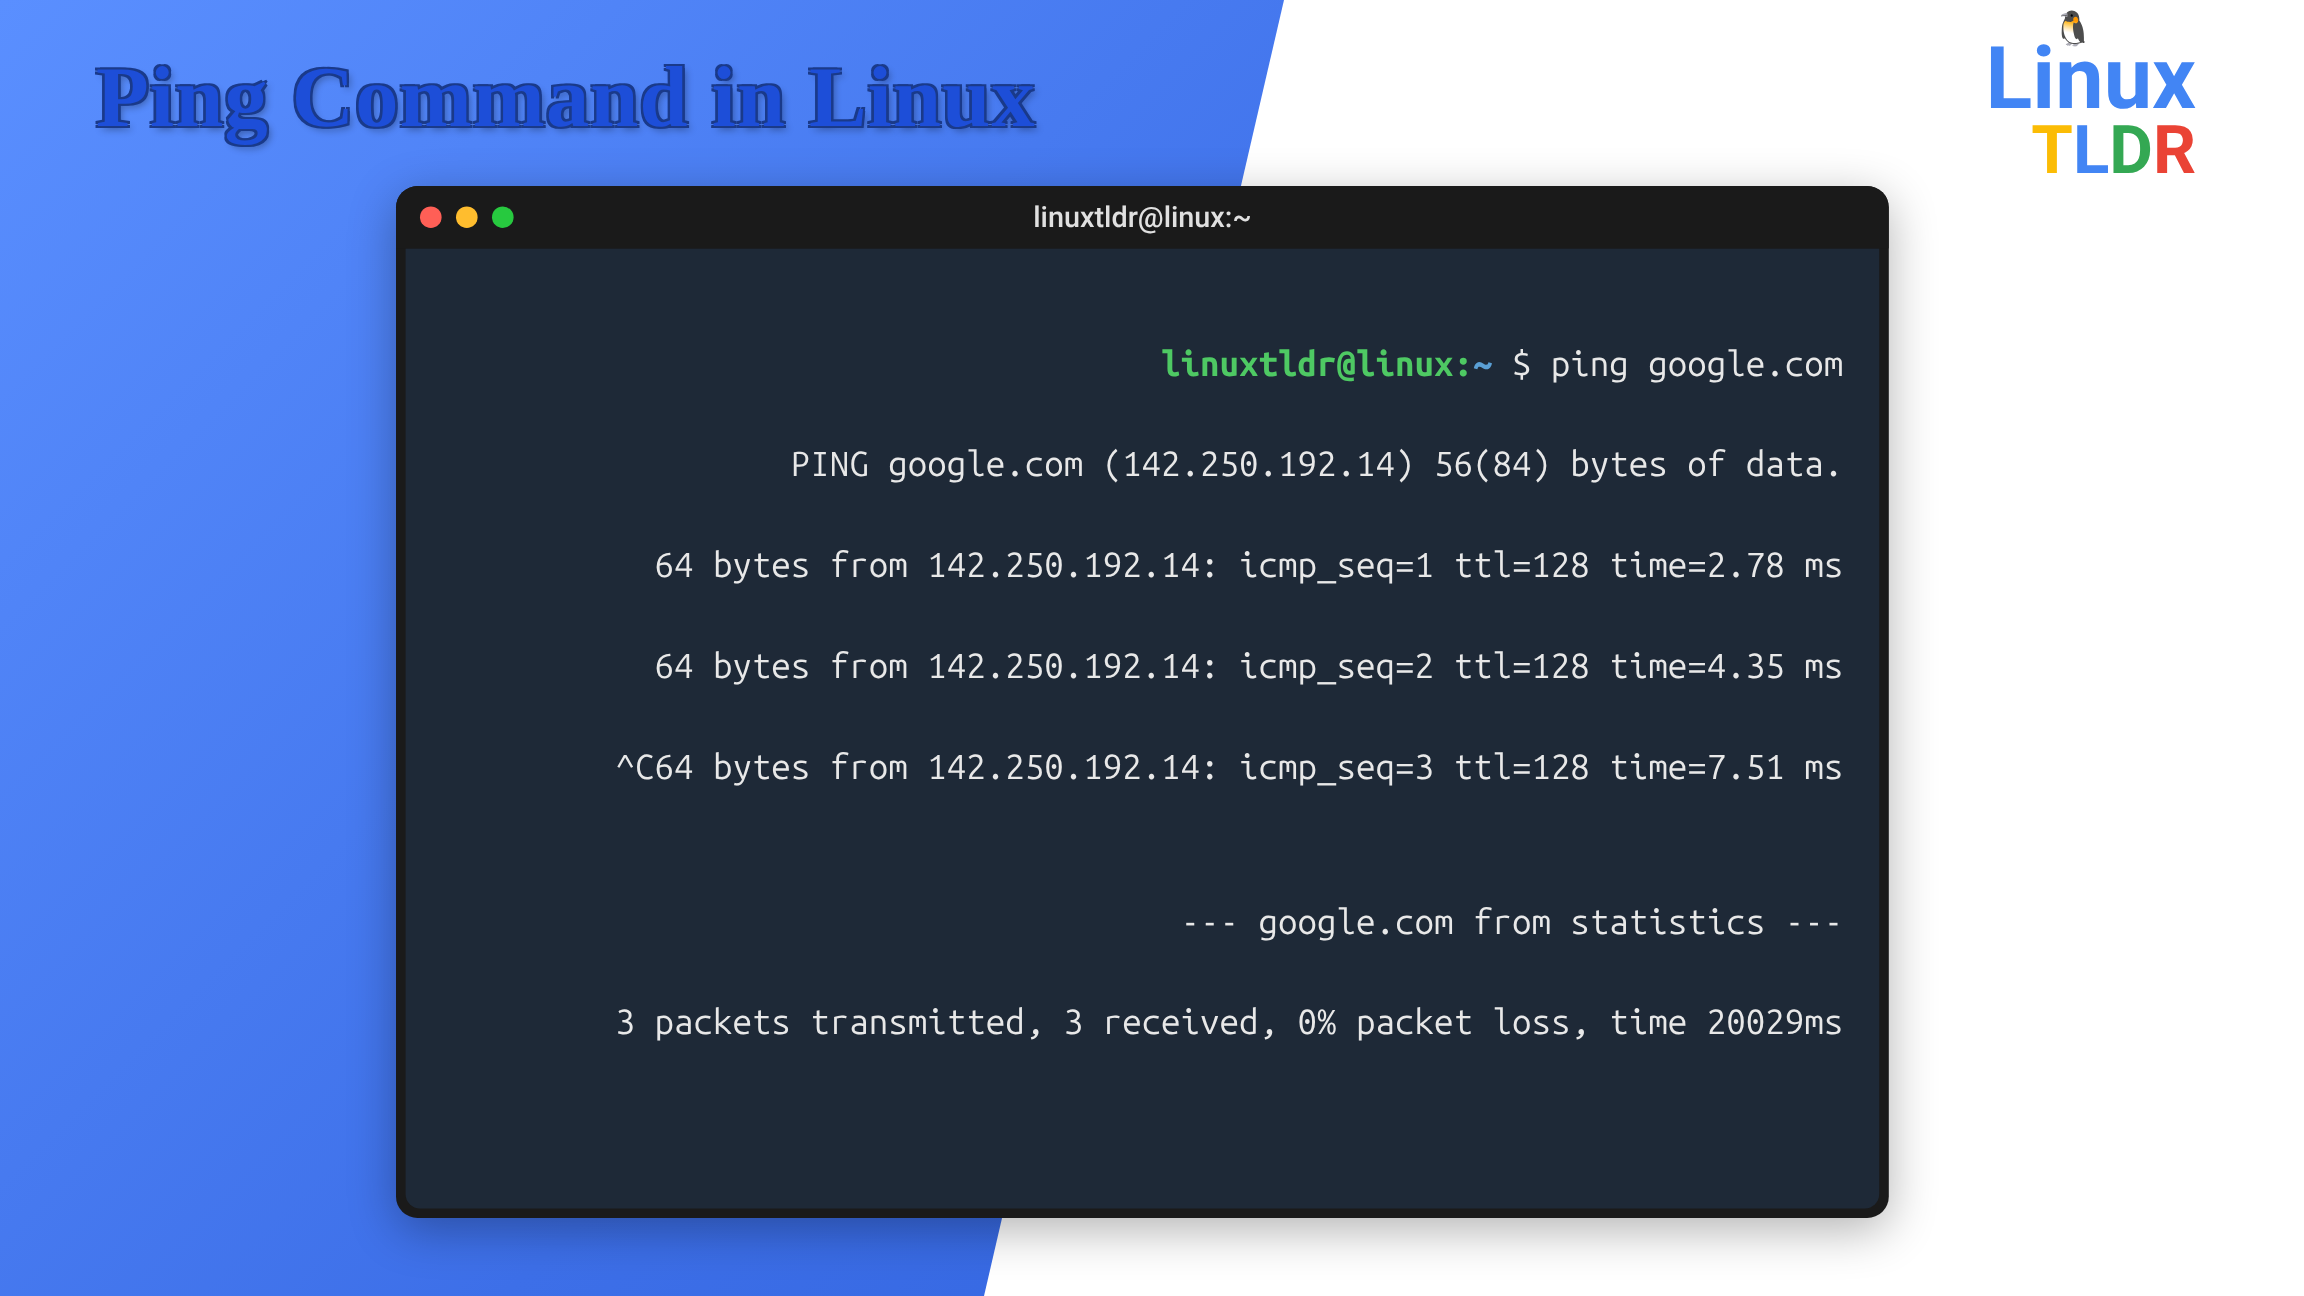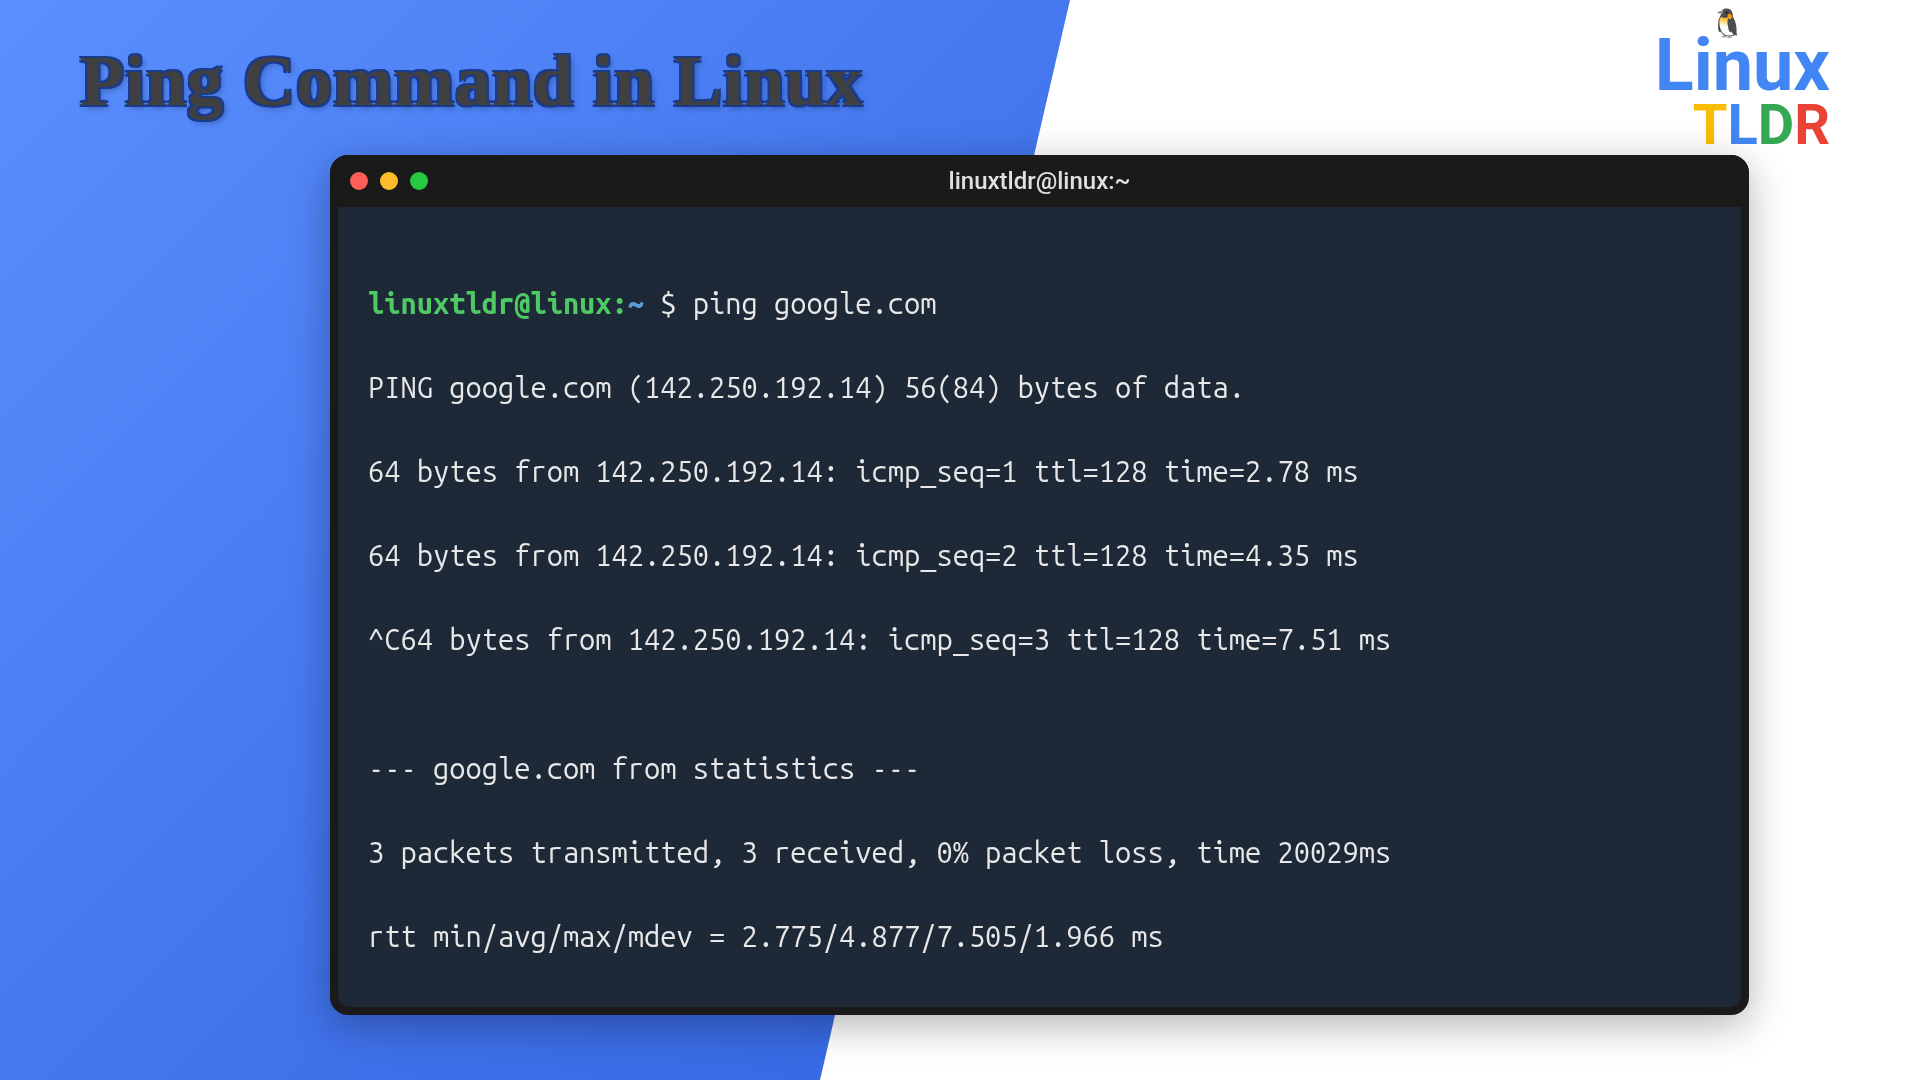--- a/index.html
+++ b/index.html
@@ -24,21 +24,21 @@
       background: white;
       clip-path: polygon(250px 0, 100% 0, 100% 100%, 0 100%);
     }
     .page-title {
       position: absolute;
       top: 40px;
       left: 80px;
       font-family: "Brush Script MT", cursive;
       font-size: 72px;
       font-weight: bold;
-      color: #404040;
+      color: #1d4ed8;
       text-shadow: 2px 2px 0 #1a3a8a, -2px -2px 0 #1a3a8a, 2px -2px 0 #1a3a8a, -2px 2px 0 #1a3a8a, 3px 3px 6px rgba(0,0,0,0.3);
       letter-spacing: 1px;
     }
     .logo {
       position: absolute;
       top: 30px;
       right: 90px;
       text-align: right;
     }
     .logo-linux {
@@ -61,26 +61,27 @@
       margin-top: -5px;
     }
     .logo-tldr .t { color: #FBBC05; }
     .logo-tldr .l { color: #4285F4; }
     .logo-tldr .d { color: #34A853; }
     .logo-tldr .r { color: #EA4335; }
     .terminal {
       position: absolute;
       top: 155px;
       left: 330px;
-      width: 1419px;
+      width: 1244px;
       height: 860px;
       background: #1a1a1a;
       border-radius: 18px;
       overflow: hidden;
       box-shadow: 0 10px 40px rgba(0,0,0,0.3);
+      text-align: right;
     }
     .terminal-titlebar {
       height: 52px;
       background: #1a1a1a;
       display: flex;
       align-items: center;
       padding: 0 20px;
       position: relative;
     }
     .traffic-lights {
@@ -160,16 +161,15 @@
   </div>
   <div class="terminal-body">
     <div class="terminal-line"><span class="prompt">linuxtldr@linux</span><span class="prompt">:</span><span class="prompt tilde">~</span><span class="dollar"> $ </span><span>ping google.com</span></div>
     <div class="terminal-line">PING google.com (142.250.192.14) 56(84) bytes of data.</div>
     <div class="terminal-line">64 bytes from 142.250.192.14: icmp_seq=1 ttl=128 time=2.78 ms</div>
     <div class="terminal-line">64 bytes from 142.250.192.14: icmp_seq=2 ttl=128 time=4.35 ms</div>
     <div class="terminal-line">^C64 bytes from 142.250.192.14: icmp_seq=3 ttl=128 time=7.51 ms</div>
     <div class="blank-line"></div>
     <div class="terminal-line">--- google.com from statistics ---</div>
     <div class="terminal-line">3 packets transmitted, 3 received, 0% packet loss, time 20029ms</div>
-    <div class="terminal-line">rtt min/avg/max/mdev = 2.775/4.877/7.505/1.966 ms</div>
     <div class="blank-line"></div>
   </div>
 </div>
 
 </body></html>

